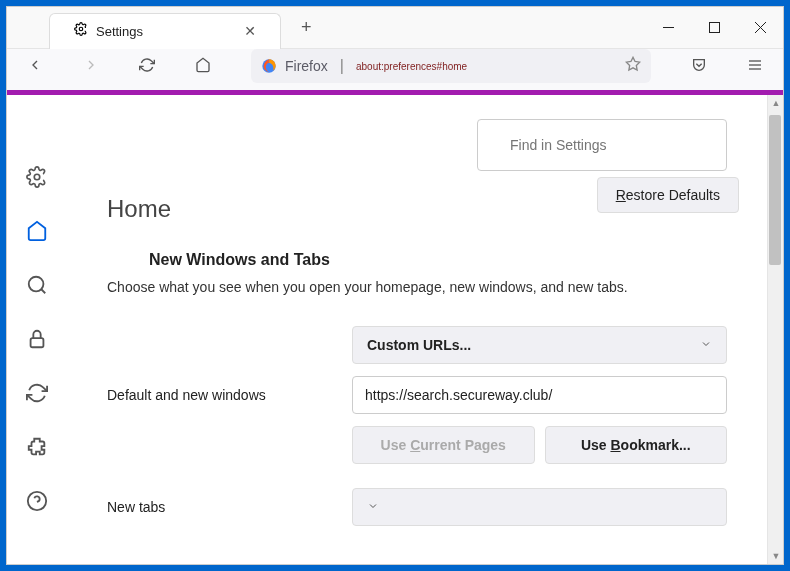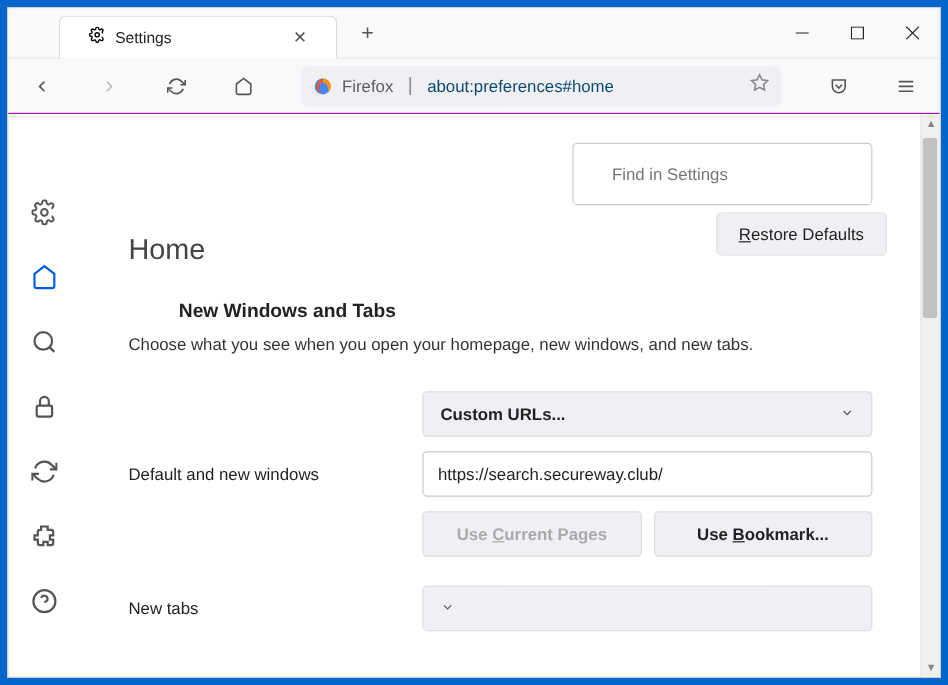--- a/index.html
+++ b/index.html
@@ -11,29 +11,29 @@
 .tab { display: flex; align-items: center; gap: 8px; background: #fff; border: 1px solid #ddd; border-bottom: none; border-radius: 6px 6px 0 0; padding: 8px 24px; margin-left: 42px; margin-top: 6px; height: 36px; width: 232px; }
 .tab-icon svg { width: 14px; height: 14px; }
 .tab-label { font-size: 13px; color: #222; flex: 1; }
 .tab-close { color: #555; font-size: 14px; }
 .newtab { margin-left: 12px; color: #555; font-size: 18px; padding: 4px 8px; }
 .winctrls { margin-left: auto; display: flex; }
 .winbtn { width: 46px; height: 42px; display: flex; align-items: center; justify-content: center; color: #222; }
 .winbtn svg { width: 11px; height: 11px; }
 
 
-.toolbar { height: 46px; display: flex; align-items: center; padding: 0 12px; gap: 24px; background: #f9f9fb; border-bottom: 1px solid #a21caf; }
+.toolbar { height: 46px; display: flex; padding: 0 12px; gap: 24px; background: #f9f9fb; border-bottom: 5px solid #a21caf; }
 .navbtn { width: 32px; height: 32px; display: flex; align-items: center; justify-content: center; color: #555; border-radius: 4px; }
 .navbtn svg { width: 16px; height: 16px; }
 .navbtn.disabled { color: #bbb; }
 .urlbar { flex: 1; display: flex; align-items: center; background: #f0f0f4; border-radius: 6px; height: 34px; padding: 0 10px; gap: 8px; margin: 0 8px; }
 .urlbar .ff-logo { width: 16px; height: 16px; }
 .url-prefix { color: #5b5b66; font-size: 14px; }
 .url-sep { color: #888; margin: 0 4px; }
-.url-path { color: #0c4a6e; font-size: 14px; }
+.url-path { color: #7f1d1d; font-size: 10px; }
 .url-spacer { flex: 1; }
 .star { color: #888; }
 
 
 .content { flex: 1; display: flex; overflow: hidden; position: relative; }
 .scrollbar { position: absolute; right: 0; top: 0; width: 16px; height: 100%; background: #f0f0f0; border-left: 1px solid #e5e5e5; }
 .scrollthumb { position: absolute; top: 20px; right: 2px; width: 12px; height: 150px; background: #c1c1c1; border-radius: 2px; }
 .scrollup, .scrolldown { position: absolute; width: 16px; height: 16px; display: flex; align-items: center; justify-content: center; color: #888; font-size: 9px; }
 .scrollup { top: 0; }
 .scrolldown { bottom: 0; }

